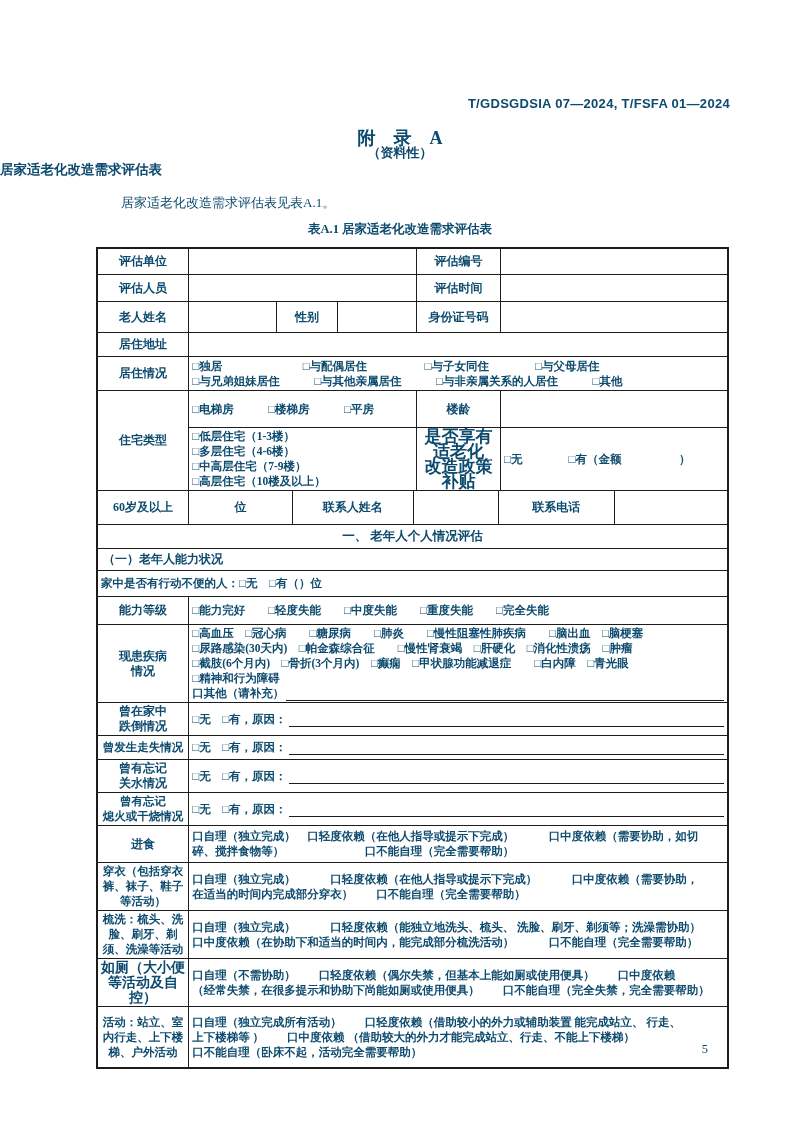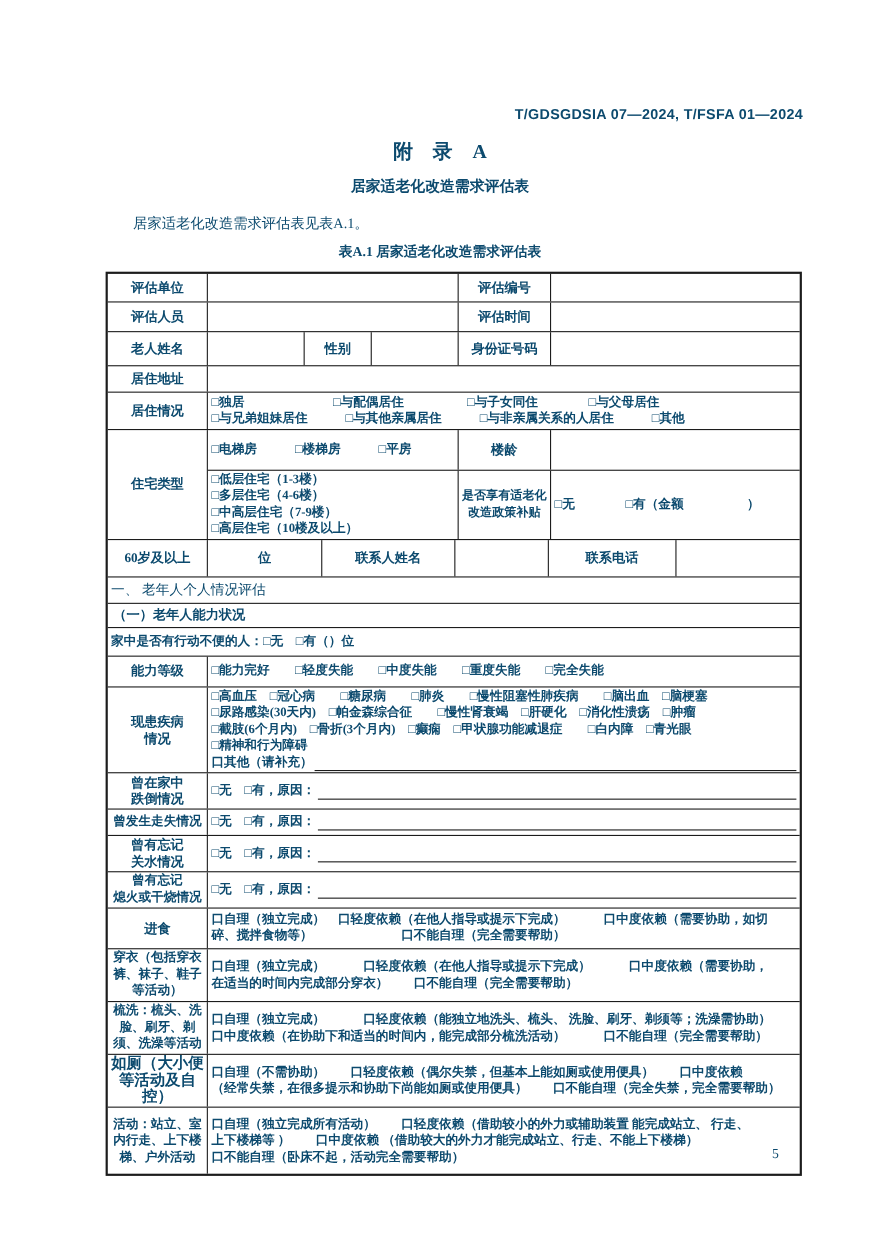--- a/index.html
+++ b/index.html
@@ -3,48 +3,49 @@
 <meta charset="utf-8">
 <style>
   *{box-sizing:border-box;margin:0;padding:0}
   html,body{background:#e9e9e9}
   .page{position:relative;width:800px;height:1131px;margin:0 auto;background:#ffffff;
         font-family:"Liberation Serif","DejaVu Serif",serif;color:#0c4a6e;overflow:hidden}
   .doc-code{position:absolute;top:96px;right:70px;font-family:"Liberation Sans","DejaVu Sans",sans-serif;
         font-size:13px;font-weight:bold;letter-spacing:.3px}
   .t1{position:absolute;top:126px;left:0;right:0;text-align:center;font-size:18px;font-weight:bold}
   .t2{position:absolute;top:144px;left:0;right:0;text-align:center;font-size:13px;font-weight:bold}
-  .t3{position:absolute;top:161px;left:0;right:0;text-align:center;font-size:13.5px;font-weight:bold}
+  .t3{position:absolute;top:161px;left:0;right:0;text-align:left;font-size:13.5px;font-weight:bold}
   .intro{position:absolute;top:194px;left:121px;font-size:13px}
   .caption{position:absolute;top:221px;left:0;right:0;text-align:center;font-size:12.5px;font-weight:bold}
   .tbl{position:absolute;top:247px;left:96px;width:633px;border:2px solid #1c1c1c;background:#fff}
   .tr{display:flex;align-items:stretch;border-bottom:1px solid #1c1c1c}
   .tr:last-child{border-bottom:none}
   .td{border-right:1px solid #1c1c1c;padding:1px 3px;display:flex;flex-direction:column;
       justify-content:center;font-size:11.5px;line-height:15px;overflow:hidden;font-weight:600}
   .td:last-child{border-right:none}
   .lab{text-align:center;align-items:center;font-weight:bold;font-size:12px}
   .grow{flex:1 1 auto}
   .ln{white-space:pre}
   .ulrow{display:flex;align-items:flex-end;white-space:pre}
   .ul{flex:1 1 auto;border-bottom:1px solid #1b1b1b;height:13px;margin-left:2px}
   .sub{flex:1 1 auto;display:flex;flex-direction:column}
   .subrow{display:flex;align-items:stretch}
   .subrow.divide{border-bottom:1px solid #1c1c1c}
-  .sec{justify-content:center;text-align:left;font-weight:normal;font-size:12.5px}
+  .sec{justify-content:center;text-align:center;font-weight:bold;font-size:12.5px}
   .subsec{font-weight:bold;font-size:12px;padding-left:5px}
   .pageno{position:absolute;top:1042px;right:92px;font-size:12.5px}
 </style>
 </head>
 <body>
 
 <div class="page">
 
   <div class="doc-code">T/GDSGDSIA 07—2024, T/FSFA 01—2024</div>
   <div class="t1">附　录　A</div>
+  <div class="t2">（资料性）</div>
   <div class="t3">居家适老化改造需求评估表</div>
   <div class="intro">居家适老化改造需求评估表见表A.1。</div>
   <div class="caption">表A.1 居家适老化改造需求评估表</div>
 
   <div class="tbl">
 
     <div class="tr" style="min-height:26px">
       <div class="td lab" style="width:14.5%">评估单位</div>
       <div class="td" style="width:36.2%"></div>
       <div class="td lab" style="width:13.4%">评估编号</div>
@@ -90,21 +91,21 @@
           <div class="td lab" style="width:15.7%">楼龄</div>
           <div class="td grow"></div>
         </div>
         <div class="subrow" style="min-height:58px;flex:1">
           <div class="td" style="width:42.3%">
             <div class="ln">□低层住宅（1-3楼）</div>
             <div class="ln">□多层住宅（4-6楼）</div>
             <div class="ln">□中高层住宅（7-9楼）</div>
             <div class="ln">□高层住宅（10楼及以上）</div>
           </div>
-          <div class="td lab" style="width:15.7%;font-size:11px">
+          <div class="td lab" style="width:15.7%;font-size:17px">
             <div>是否享有适老化</div>
             <div>改造政策补贴</div>
           </div>
           <div class="td grow">
             <div class="ln">□无　　　　□有（金额　　　　　）</div>
           </div>
         </div>
       </div>
     </div>
 

